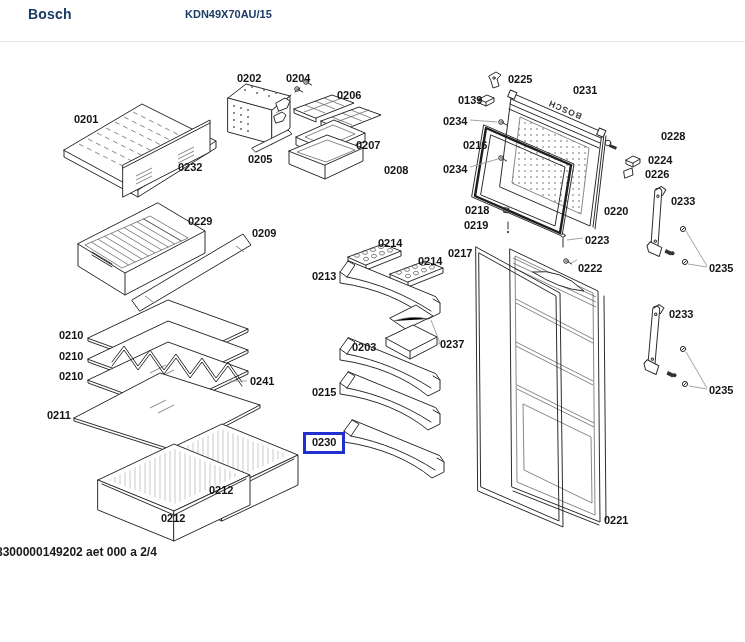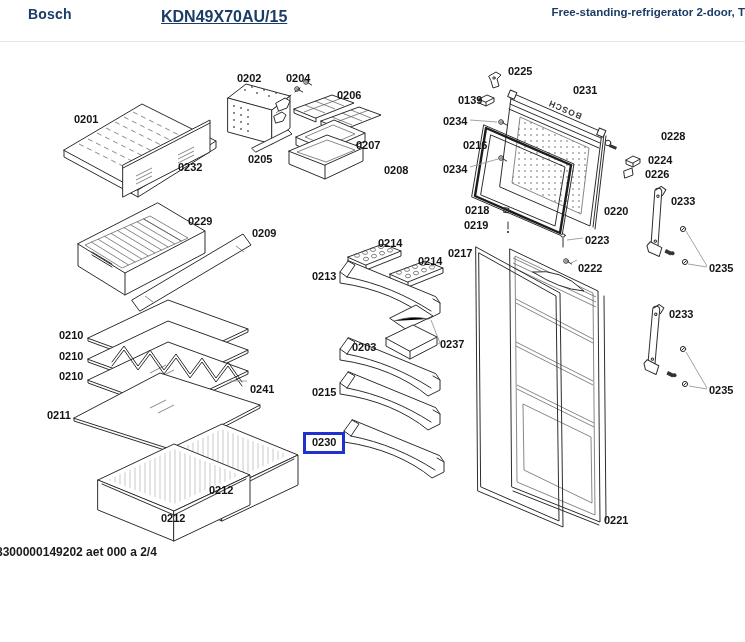--- a/index.html
+++ b/index.html
@@ -5,21 +5,21 @@
   html,body{margin:0;padding:0;}
   body{
     width:745px;height:642px;overflow:hidden;position:relative;
     background:#ffffff;font-family:"Liberation Sans",sans-serif;
   }
   .hdr-brand{
     position:absolute;left:28px;top:6px;font-size:14px;font-weight:bold;
     color:#1b3c66;letter-spacing:.2px;
   }
   .hdr-model{
-    position:absolute;left:161px;top:8px;font-size:16px;font-weight:bold;color:#1b3c66;text-decoration:underline;
+    position:absolute;left:185px;top:8px;font-size:11px;font-weight:bold;color:#1b3c66;
   }
   .hdr-desc{
     position:absolute;right:0;top:6px;text-align:right;font-size:11.5px;
     font-weight:bold;color:#1b3c66;line-height:13px;white-space:nowrap;
   }
   .hdr-divider{position:absolute;left:0;top:41px;width:745px;height:1px;background:#e4e4ec;}
   .footer-ref{
     position:absolute;left:-4px;top:545px;font-size:12px;font-weight:bold;color:#1a1a1a;
     white-space:nowrap;
   }
@@ -38,21 +38,20 @@
   .thick{stroke:#1d1d1d;stroke-width:2.4;fill:none;stroke-linejoin:round;}
   .brand-txt{font-family:"Liberation Sans",sans-serif;font-size:8.5px;font-weight:bold;
     letter-spacing:1px;fill:#3a3a3a;text-anchor:middle;}
 </style>
 </head>
 <body>
 
 <span class="hdr-brand">Bosch</span>
 <span class="hdr-model">KDN49X70AU/15</span>
 <div class="hdr-desc">
-  <div>Free-standing-refrigerator 2-door, T</div>
 </div>
 <div class="hdr-divider"></div>
 
 <svg width="745" height="642" viewBox="0 0 745 642">
   <defs>
     <pattern id="pdots" width="6" height="6" patternUnits="userSpaceOnUse">
       <circle cx="3" cy="3" r="0.8" fill="#666"></circle>
     </pattern>
     <pattern id="pvl" width="5" height="8" patternUnits="userSpaceOnUse">
       <path d="M2,0 V8" stroke="#777" stroke-width="0.8"></path>
@@ -367,21 +366,21 @@
 
 <div id="labels">
     <span class="part-label" style="left: 74px; top: 114px;">0201</span>
     <span class="part-label" style="left: 178px; top: 162px;">0232</span>
     <span class="part-label" style="left: 237px; top: 73px;">0202</span>
     <span class="part-label" style="left: 286px; top: 73px; text-align: right;">0204</span>
     <span class="part-label" style="left: 248px; top: 154px;">0205</span>
     <span class="part-label" style="left: 337px; top: 90px;">0206</span>
     <span class="part-label" style="left: 356px; top: 140px;">0207</span>
     <span class="part-label" style="left: 356px; top: 165px; padding-left: 28px;">0208</span>
-    <span class="part-label" style="left: 508px; top: 66px;">0225</span>
+    <span class="part-label" style="left: 508px; top: 74px;">0225</span>
     <span class="part-label" style="left: 573px; top: 85px;">0231</span>
     <span class="part-label" style="left: 458px; top: 95px;">0139</span>
     <span class="part-label" style="left: 443px; top: 116px;">0234</span>
     <span class="part-label" style="left: 463px; top: 140px;">0216</span>
     <span class="part-label" style="left: 443px; top: 164px;">0234</span>
     <span class="part-label" style="left: 621px; top: 131px; padding-left: 40px;">0228</span>
     <span class="part-label" style="left: 648px; top: 155px;">0224</span>
     <span class="part-label" style="left: 645px; top: 169px;">0226</span>
     <span class="part-label" style="left: 604px; top: 206px;">0220</span>
     <span class="part-label" style="left: 671px; top: 196px;">0233</span>
@@ -396,21 +395,21 @@
     <span class="part-label" style="left: 378px; top: 238px;">0214</span>
     <span class="part-label" style="left: 418px; top: 256px;">0214</span>
     <span class="part-label" style="left: 312px; top: 271px;">0213</span>
     <span class="part-label" style="left: 316px; top: 342px; padding-left: 36px;">0203</span>
     <span class="part-label" style="left: 440px; top: 339px;">0237</span>
     <span class="part-label" style="left: 312px; top: 387px;">0215</span>
     <span class="part-label highlighted" style="left: 312px; top: 437px; border-color: rgb(34, 48, 208);">0230</span>
     <span class="part-label" style="left: 59px; top: 330px;">0210</span>
     <span class="part-label" style="left: 59px; top: 351px;">0210</span>
     <span class="part-label" style="left: 59px; top: 371px;">0210</span>
-    <span class="part-label" style="left: 250px; top: 376px; margin-top: 8px;">0241</span>
+    <span class="part-label" style="left: 250px; top: 376px;">0241</span>
     <span class="part-label" style="left: 47px; top: 410px;">0211</span>
     <span class="part-label" style="left: 209px; top: 485px;">0212</span>
     <span class="part-label" style="left: 161px; top: 513px;">0212</span>
     <span class="part-label" style="left: 604px; top: 515px;">0221</span>
     <span class="part-label" style="left: 669px; top: 309px;">0233</span>
     <span class="part-label" style="left: 709px; top: 385px;">0235</span>
   </div>
 
 <span class="footer-ref">8300000149202 aet 000 a 2/4</span>
 

